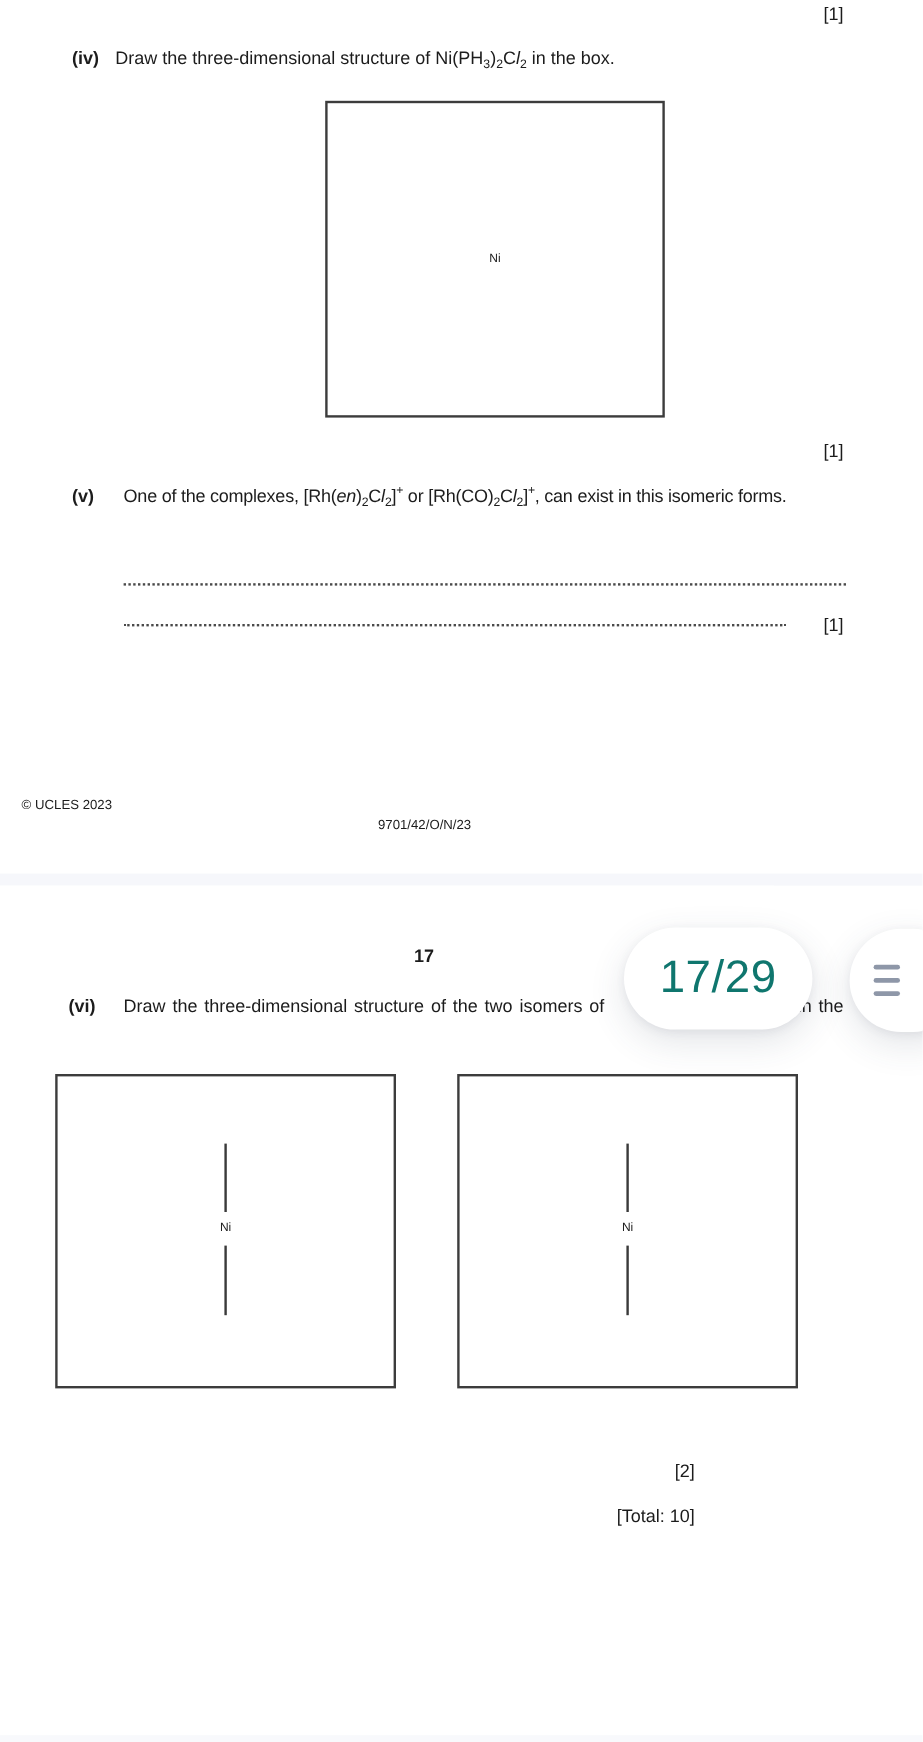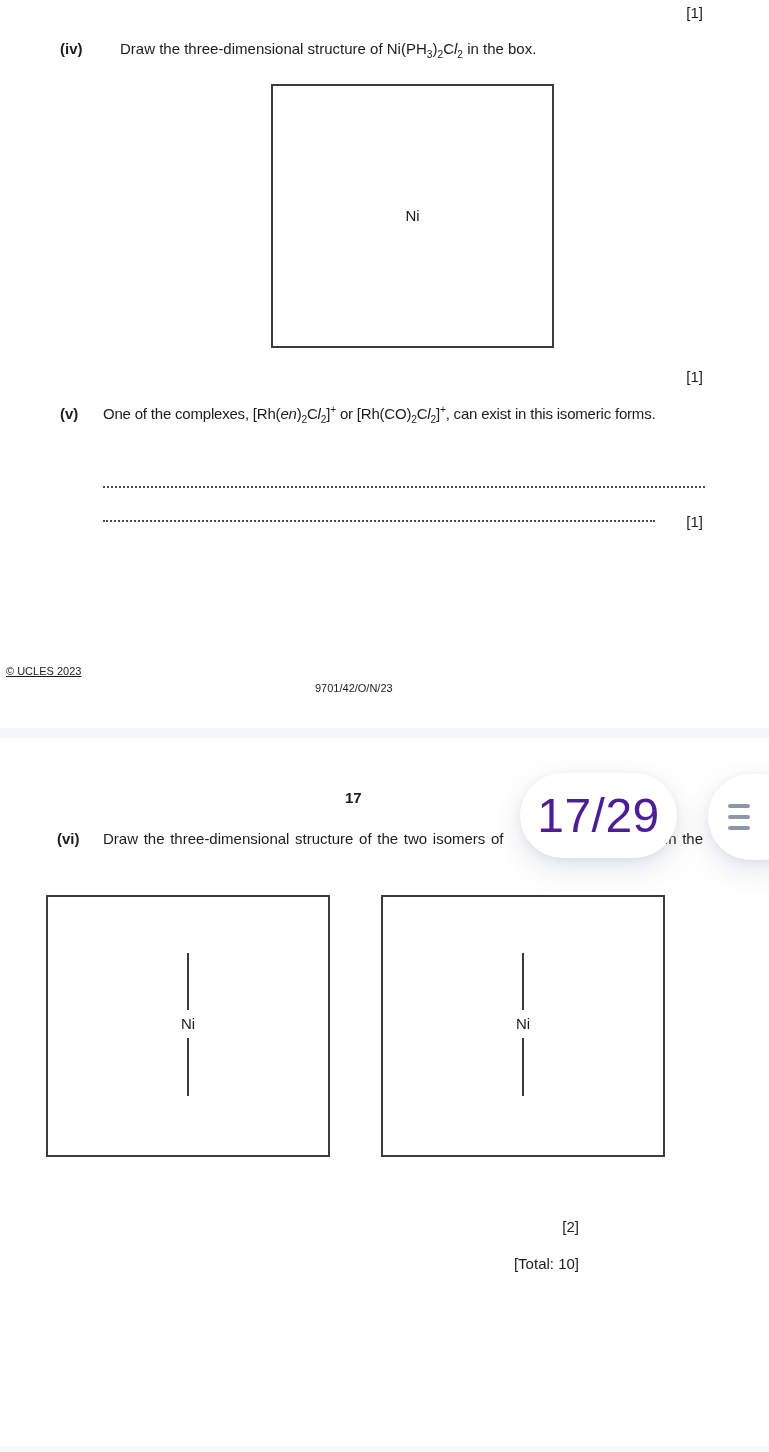--- a/index.html
+++ b/index.html
@@ -17,68 +17,68 @@
   i{font-style:italic;}
 
   
   .separator{left:0;width:769px;background:#f6f7fb;}
 
   
   .ansbox{border:2px solid #3c3c3c;background:#ffffff;box-sizing:border-box;}
   .ansbox-center{display:flex;align-items:center;justify-content:center;}
   .bondcol{display:flex;flex-direction:column;align-items:center;}
   .bond{width:2px;background:#3a3a3a;}
-  .atom{font-size:15px;line-height:20px;margin:4px 0;}
+  .atom{font-size:10px;line-height:20px;margin:4px 0;}
 
   
   .dotline{height:0;border-bottom:2px dotted #4a4a4a;}
 
   
   .jline{display:flex;justify-content:space-between;white-space:nowrap;word-spacing:1.5px;}
 
   
   .pill{
     left:520px;top:773px;width:157px;height:85px;border-radius:42.5px;background:#ffffff;
     box-shadow:0 10px 30px rgba(60,70,90,.14),0 2px 8px rgba(60,70,90,.08);
     display:flex;align-items:center;justify-content:center;z-index:20;
   }
-  .pill-text{font-size:48px;color:#4c1d95;letter-spacing:.5px;}
+  .pill-text{font-size:38px;color:#0f766e;letter-spacing:.5px;}
   .menu-btn{
     left:708px;top:774px;width:96px;height:86px;border-radius:47px;background:#ffffff;
     box-shadow:0 10px 30px rgba(60,70,90,.14),0 2px 8px rgba(60,70,90,.08);z-index:20;
   }
   .menu-bar{position:absolute;left:20px;width:22px;height:4px;border-radius:2px;background:#8e97a8;}
   .nowrap{white-space:nowrap;}
 </style>
 </head>
 <body>
 
 <div class="viewer">
 
   <div class="abs" style="left:0;top:0;width:769px;height:728px;background:#fff;">
 
     <div class="abs mark" style="top:4px;right:66px;">[1]</div>
 
     <div class="abs txt bold" style="left:60px;top:39px;">(iv)</div>
-    <div class="abs txt nowrap" style="left:120px;top:39px;"><span>Draw the three-dimensional structure of Ni(PH</span><sub>3</sub><span>)</span><sub>2</sub><span>C</span><i>l</i><sub>2</sub><span> in the box.</span></div>
+    <div class="abs txt nowrap" style="left:96px;top:39px;"><span>Draw the three-dimensional structure of Ni(PH</span><sub>3</sub><span>)</span><sub>2</sub><span>C</span><i>l</i><sub>2</sub><span> in the box.</span></div>
 
     <div class="abs ansbox ansbox-center" style="left:271px;top:84px;width:283px;height:264px;">
       <span class="atom">Ni</span>
     </div>
 
     <div class="abs mark" style="top:368px;right:66px;">[1]</div>
 
     <div class="abs txt bold" style="left:60px;top:404px;">(v)</div>
     <div class="abs txt nowrap" style="left:103px;top:404px;letter-spacing:-0.2px;"><span>One of the complexes, [Rh(</span><i>en</i><span>)</span><sub>2</sub><span>C</span><i>l</i><sub>2</sub><span>]</span><sup>+</sup><span> or [Rh(CO)</span><sub>2</sub><span>C</span><i>l</i><sub>2</sub><span>]</span><sup>+</sup><span>, can exist in this isomeric forms.</span></div>
 
     <div class="abs dotline" style="left:103px;top:486px;width:602px;"></div>
     <div class="abs dotline" style="left:103px;top:520px;width:552px;"></div>
     <div class="abs mark" style="top:513px;right:66px;">[1]</div>
 
-    <div class="abs small" style="left:6px;top:664px;text-decoration:underline;">© UCLES 2023</div>
+    <div class="abs small" style="left:18px;top:664px;">© UCLES 2023</div>
     <div class="abs small" style="left:315px;top:681px;">9701/42/O/N/23</div>
   </div>
 
   <div class="abs separator" style="top:728px;height:10px;"></div>
 
   <div class="abs" style="left:0;top:738px;width:645px;height:714px;background:#fff;">
 
     <div class="abs txt bold" style="left:345px;top:50px;">17</div>
 
     <div class="abs txt bold" style="left:57px;top:91px;">(vi)</div>

